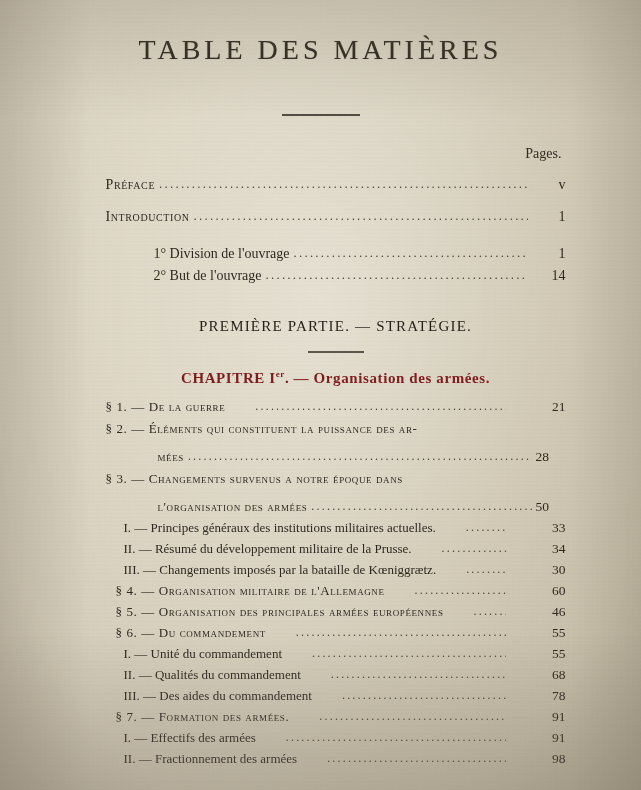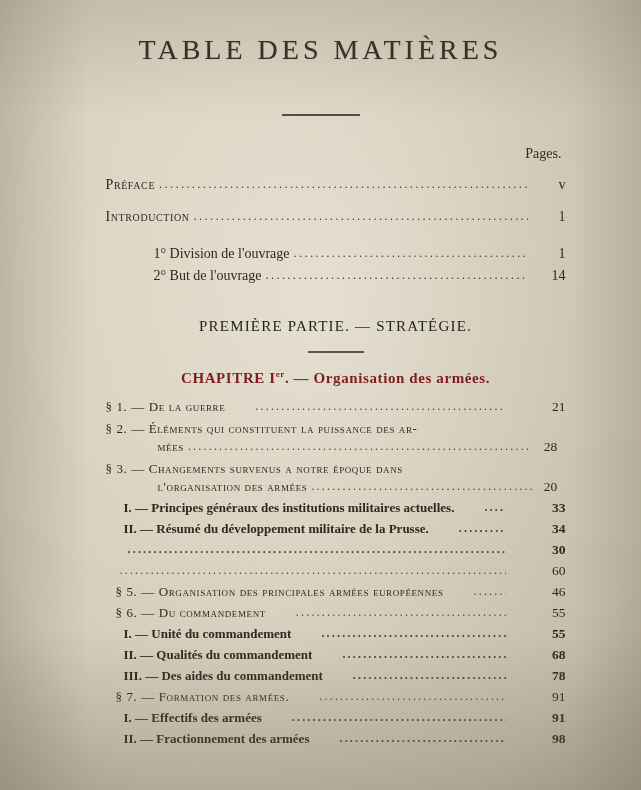--- a/index.html
+++ b/index.html
@@ -179,47 +179,47 @@
     color: #4a4236;
     font-size: 12px;
     transform: translateY(-1px);
   }
   .row .pg {
     width: 30px;
     text-align: right;
     white-space: nowrap;
     font-size: 13.5px;
   }
-  .row.indent1 { padding-left: 18px; font-weight: bold; }
+  .row.indent1 { padding-left: 18px; }
   .row.indent2 { padding-left: 10px; }
   .cont {
     display: block;
     font-size: 13px;
     padding-left: 52px;
     color: #2e2820;
-    margin-top: 2px;
+    margin-top: 12px;
     font-family: Liberation Serif, serif;
   }
   .cont-wrap {
     display: flex;
     align-items: baseline;
   }
   .cont-wrap .dots {
     flex: 1;
     overflow: hidden;
     white-space: nowrap;
     letter-spacing: 2.2px;
     margin: 0 4px;
     color: #4a4236;
     font-size: 12px;
     transform: translateY(-1px);
   }
   .cont-wrap .pg {
     width: 30px;
-    text-align: center;
+    text-align: left;
     white-space: nowrap;
     font-size: 13.5px;
   }
   .blockrow { margin-top: 6px; }
 </style>
 </head>
 <body>
 
 <div class="page"></div>
 
@@ -283,40 +283,42 @@
         </div>
       </div>
 
       <div class="row blockrow">
         <span class="lbl smallcaps">§ 3. — Changements survenus a notre époque dans</span>
       </div>
       <div class="cont">
         <div class="cont-wrap">
           <span class="smallcaps">l'organisation des armées</span>
           <span class="dots">......................................................................................................</span>
-          <span class="pg">20</span>
+          <span class="pg">50</span>
         </div>
       </div>
 
       <div class="row indent1">
         <span class="lbl">I. — Principes généraux des institutions militaires actuelles.</span>
         <span class="dots">......................................................................................................</span>
         <span class="pg">33</span>
       </div>
       <div class="row indent1">
         <span class="lbl">II. — Résumé du développement militaire de la Prusse.</span>
         <span class="dots">......................................................................................................</span>
         <span class="pg">34</span>
       </div>
       <div class="row indent1">
+        <span class="lbl">III. — Changements imposés par la bataille de Kœniggrætz.</span>
         <span class="dots">......................................................................................................</span>
         <span class="pg">30</span>
       </div>
 
       <div class="row indent2">
+        <span class="lbl smallcaps">§ 4. — Organisation militaire de l'Allemagne</span>
         <span class="dots">......................................................................................................</span>
         <span class="pg">60</span>
       </div>
 
       <div class="row indent2">
         <span class="lbl smallcaps">§ 5. — Organisation des principales armées européennes</span>
         <span class="dots">......................................................................................................</span>
         <span class="pg">46</span>
       </div>
 

